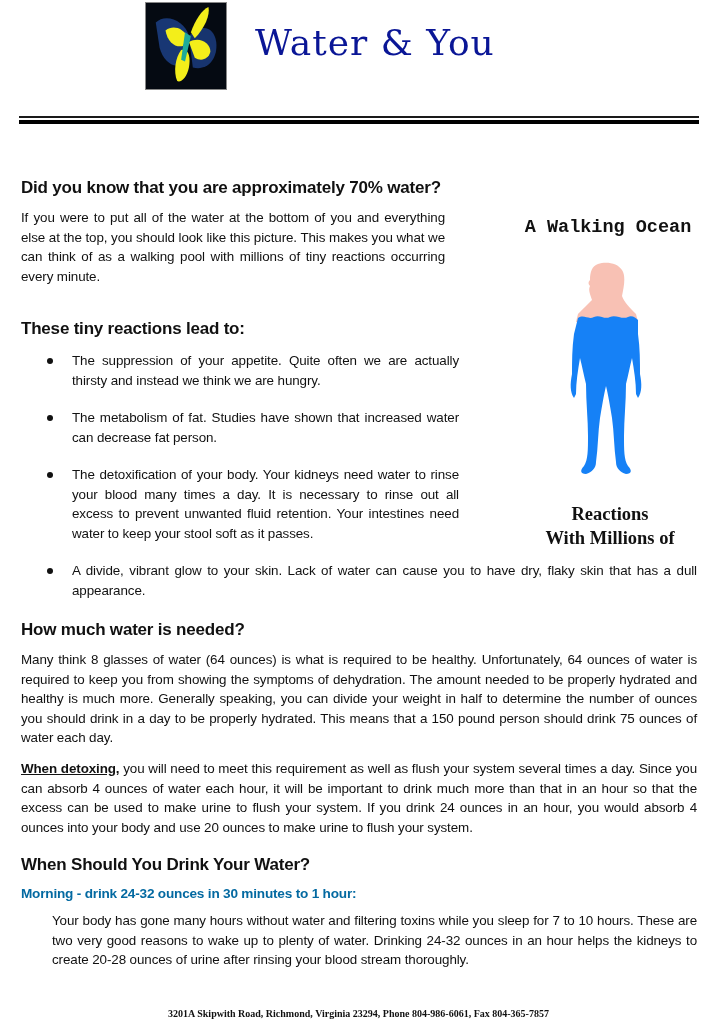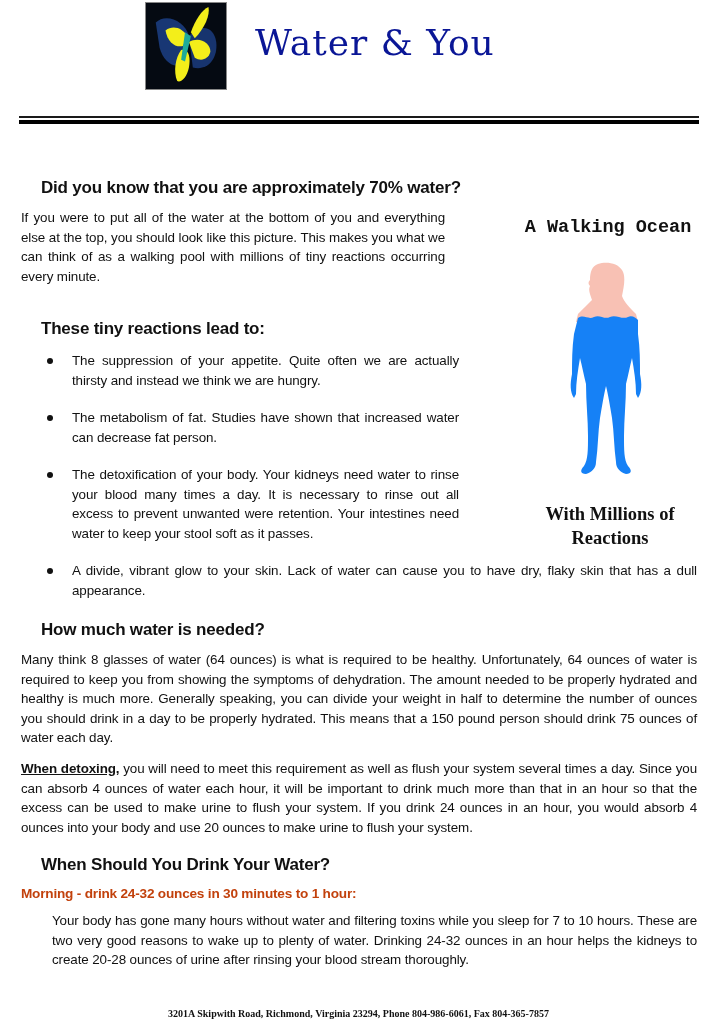--- a/index.html
+++ b/index.html
@@ -7,34 +7,34 @@
   body { position: relative; font-family: "Liberation Sans", "DejaVu Sans", sans-serif; color: #111; }
 
   .logo { position: absolute; left: 145px; top: 2px; width: 82px; height: 88px; background: #050a12; border: 1px solid #888; overflow: hidden; }
   .logo svg { width: 100%; height: 100%; display: block; }
 
   .title { position: absolute; left: 255px; top: 22px; font-family: "DejaVu Serif", "Liberation Serif", serif; font-size: 36px; color: #0a1696; letter-spacing: 1px; white-space: nowrap; }
 
   .rule-thin { position: absolute; left: 19px; top: 116px; width: 680px; height: 2px; background: #1a1a1a; }
   .rule-thick { position: absolute; left: 19px; top: 120px; width: 680px; height: 4px; background: #000; }
 
-  .h2 { position: absolute; left: 21px; font-family: "Liberation Sans", sans-serif; font-weight: bold; font-size: 17px; color: #111; white-space: nowrap; letter-spacing: -0.2px; margin-left: 20px; }
+  .h2 { position: absolute; left: 21px; font-family: "Liberation Sans", sans-serif; font-weight: bold; font-size: 17px; color: #111; white-space: nowrap; letter-spacing: -0.2px; }
   .p { position: absolute; left: 21px; font-size: 13.4px; line-height: 19.6px; text-align: justify; color: #111; letter-spacing: -0.1px; }
   .p .u { font-weight: bold; text-decoration: underline; }
 
   .bullet { position: absolute; left: 47px; font-size: 13.4px; line-height: 19.6px; }
   .bullet .dot { position: absolute; left: 0; top: 7px; width: 6px; height: 6px; border-radius: 50%; background: #111; }
   .bullet .btext { position: absolute; left: 25px; top: 0; text-align: justify; letter-spacing: -0.1px; }
 
   .side-caption { position: absolute; font-family: "Liberation Serif", "DejaVu Serif", serif; font-weight: bold; font-size: 18.5px; color: #111; text-align: center; line-height: 24px; }
 
   .figure { position: absolute; left: 566px; top: 262px; width: 80px; height: 214px; }
   .figure svg { width: 100%; height: 100%; display: block; }
 
-  .subhead { position: absolute; left: 21px; font-weight: bold; font-size: 13.6px; color: #c2410c; white-space: nowrap; letter-spacing: -0.2px; }
+  .subhead { position: absolute; left: 21px; font-weight: bold; font-size: 13.6px; color: #0369a1; white-space: nowrap; letter-spacing: -0.2px; }
 
   .footer { position: absolute; left: 0; width: 717px; top: 1008px; text-align: center; font-family: "Liberation Serif", serif; font-weight: bold; font-size: 10px; color: #111; }
 </style>
 </head>
 <body>
 
 <div class="logo">
   <svg viewBox="0 0 82 88" xmlns="http://www.w3.org/2000/svg">
     <rect width="82" height="88" fill="#050a12"></rect>
     <path d="M10 20 C20 10 40 18 44 34 L40 60 C30 70 18 60 14 46 Z" fill="#1c3f86" opacity="0.85"></path>
@@ -62,37 +62,37 @@
     <path d="M12 56 C18 52 22 58 28 55 C34 52 38 58 44 55 C50 52 56 58 62 55 C66 53 70 56 72 58
              L72 72 C74 86 74 100 74 112 C76 122 76 130 72 136 L70 132 C70 120 68 108 66 96
              C64 104 62 114 60 122 C60 140 58 158 58 174 C58 188 58 198 62 204 C66 208 66 212 60 212 C54 210 50 206 50 200
              C48 186 48 170 46 156 C44 144 42 132 40 124
              C38 132 36 144 34 156 C32 170 32 186 30 200 C30 206 26 210 20 212 C14 212 14 208 18 204 C22 198 22 188 22 174
              C22 158 20 140 20 122 C18 114 16 104 14 96 C12 108 10 120 10 132 L8 136 C4 130 4 122 6 112
              C6 100 6 86 8 72 Z" fill="#1681f6"></path>
   </svg>
 </div>
 <div class="side-caption" style="left:520px; top:502px; width:180px;">
+  <div>Reactions</div>
   <div>With Millions of</div>
-  <div>Reactions</div>
 </div>
 
 <div class="h2" style="top:319px;">These tiny reactions lead to:</div>
 
 <div class="bullet" style="top:351px; width:412px;">
   <span class="dot"></span>
   <span class="btext" style="width:387px;">The suppression of your appetite.  Quite often we are actually thirsty and instead we think we are hungry.</span>
 </div>
 <div class="bullet" style="top:408px; width:412px;">
   <span class="dot"></span>
   <span class="btext" style="width:387px;">The metabolism of fat.  Studies have shown that increased water can decrease fat person.</span>
 </div>
 <div class="bullet" style="top:465px; width:412px;">
   <span class="dot"></span>
-  <span class="btext" style="width:387px;">The detoxification of your body. Your kidneys need water to rinse your blood many times a day.  It is necessary to rinse out all excess to prevent unwanted were retention. Your intestines need water to keep your stool soft as it passes.</span>
+  <span class="btext" style="width:387px;">The detoxification of your body. Your kidneys need water to rinse your blood many times a day.  It is necessary to rinse out all excess to prevent unwanted fluid retention. Your intestines need water to keep your stool soft as it passes.</span>
 </div>
 <div class="bullet" style="top:561px; width:650px;">
   <span class="dot"></span>
   <span class="btext" style="width:625px;">A divide, vibrant glow to your skin.  Lack of water can cause you to have dry, flaky skin that has a dull appearance.</span>
 </div>
 
 <div class="h2" style="top:620px;">How much water is needed?</div>
 <div class="p" style="top:650px; width:676px;">Many think 8 glasses of water (64 ounces) is what is required to be healthy.  Unfortunately, 64 ounces of water is required to keep you from showing the symptoms of dehydration.  The amount needed to be properly hydrated and healthy is much more.  Generally speaking, you can divide your weight in half to determine the number of ounces you should drink in a day to be properly hydrated.  This means that a 150 pound person should drink 75 ounces of water each day.</div>
 <div class="p" style="top:759px; width:676px;"><span class="u">When detoxing,</span><span> you will need to meet this requirement as well as flush your system several times a day.  Since you can absorb 4 ounces of water each hour, it will be important to drink much more than that in an hour so that the excess can be used to make urine to flush your system.   If you drink 24 ounces in an hour, you would absorb 4 ounces into your body and use 20 ounces to make urine to flush your system.</span></div>
 

